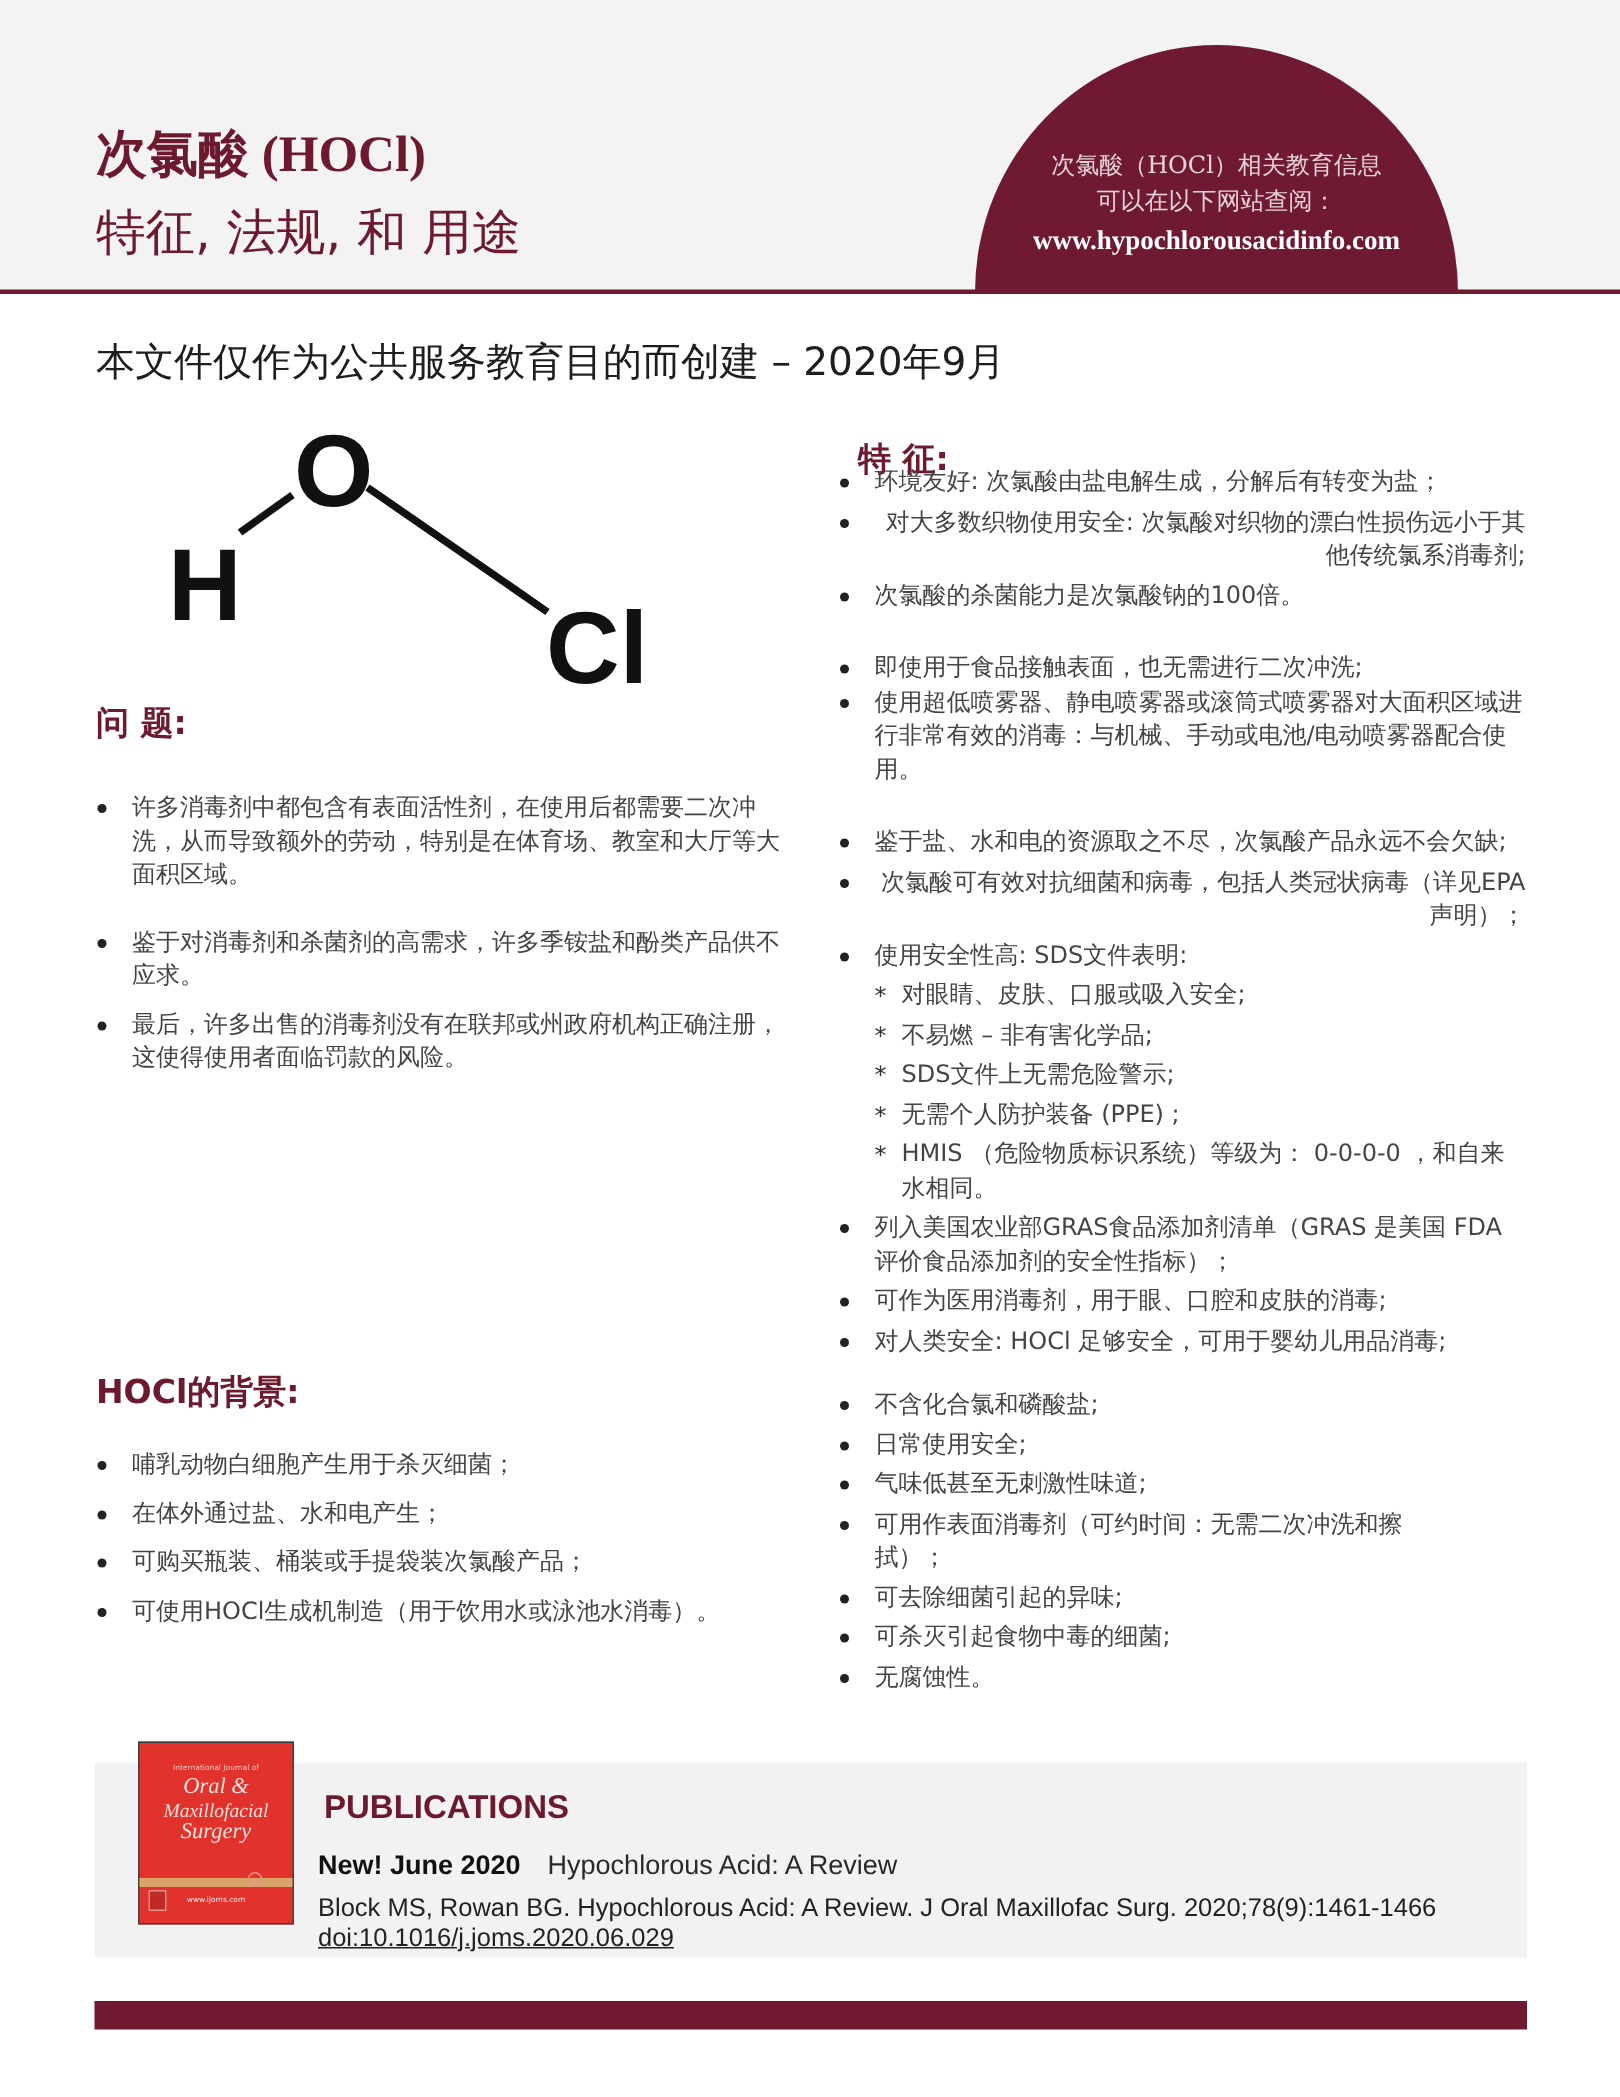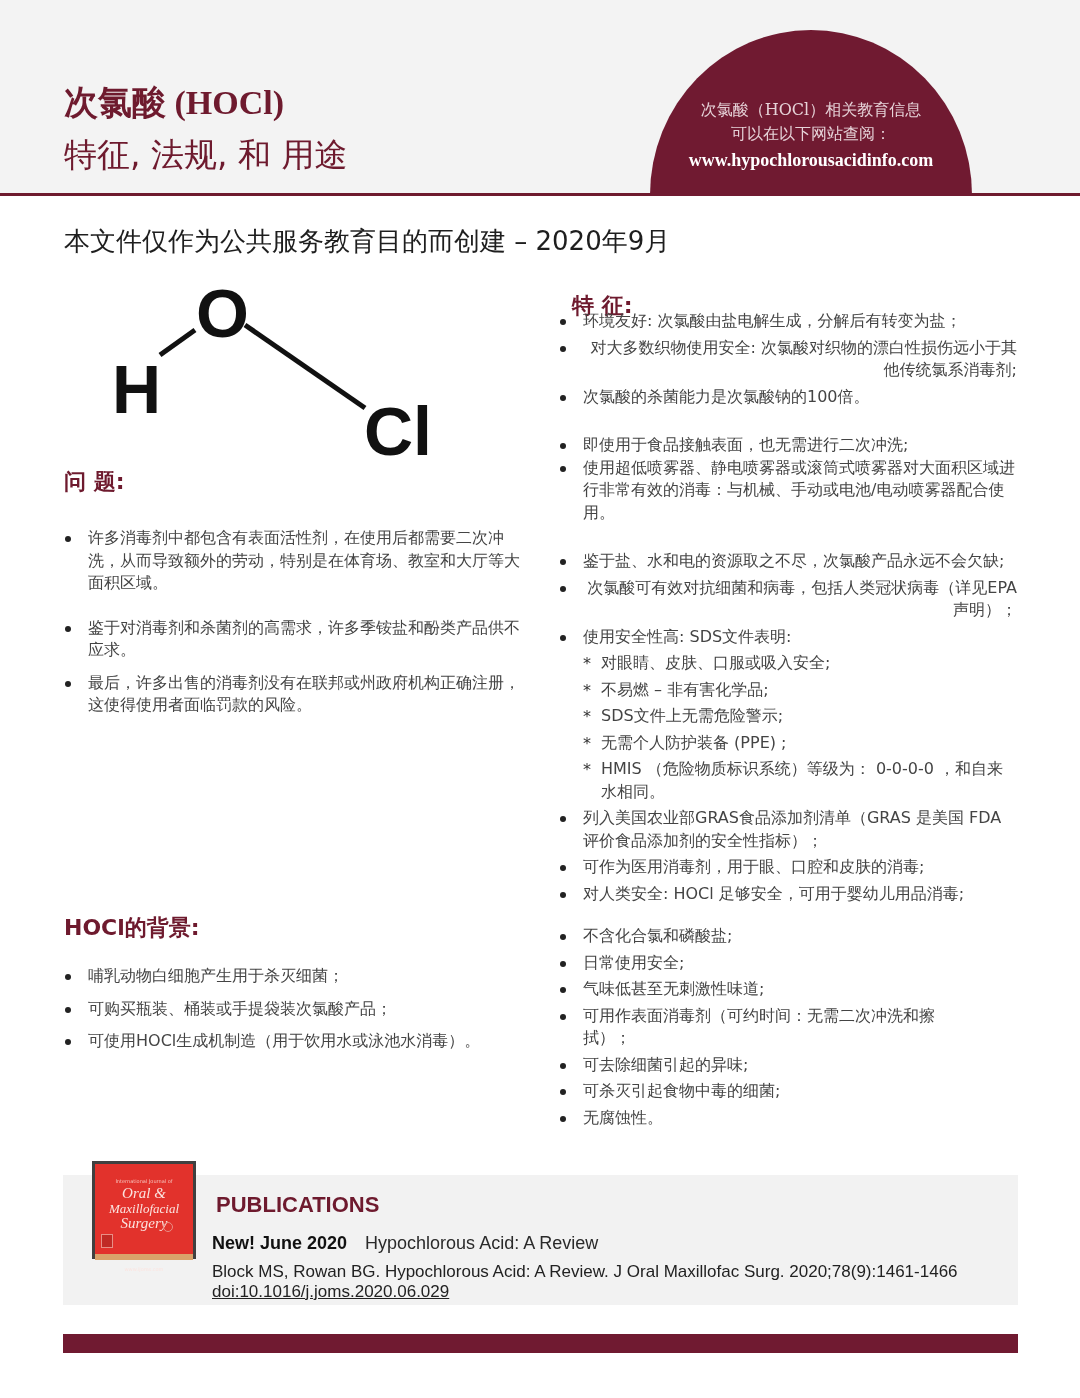--- a/index.html
+++ b/index.html
@@ -26,21 +26,21 @@
   ul.blist { list-style: none; position: absolute; }
   ul.blist > li { position: relative; padding-left: 26px; font-size: 16px; line-height: 22.5px; color: #444; }
   ul.blist > li::before { content: ""; position: absolute; left: 3px; top: 9px; width: 6px; height: 6px; border-radius: 50%; background: #222; }
   ul.blist > li.gap-top { margin-top: 24px; }
 
   ul.sub { list-style: none; margin-top: 4px; }
   ul.sub > li { position: relative; padding-left: 18px; font-size: 16px; line-height: 22.5px; margin-bottom: 4px; color: #444; }
   ul.sub > li::before { content: "*"; position: absolute; left: 0; top: 1px; color: #333; }
 
   .pub-box { position: absolute; left: 63px; top: 1175px; width: 955px; height: 130px; background: #f2f2f2; }
-  .journal { position: absolute; left: 92px; top: 1161px; width: 104px; height: 98px; background: #e2322c; border: 3px solid #404040; }
+  .journal { position: absolute; left: 92px; top: 1161px; width: 104px; height: 122px; background: #e2322c; border: 1px solid #404040; }
   .journal .j-small { position: absolute; top: 14px; width: 100%; text-align: center; font-size: 5px; color: #f7c6bf; }
   .journal .j-title { position: absolute; top: 22px; width: 100%; text-align: center; font-family: "Liberation Serif", serif; font-style: italic; color: #fbe3df; font-size: 15px; line-height: 15px; }
   .journal .j-band { position: absolute; top: 90px; left: 0; width: 100%; height: 6px; background: #d9a36a; }
   .journal .j-url { position: absolute; top: 102px; width: 100%; text-align: center; font-size: 5px; color: #fbe3df; }
   .journal .j-logo { position: absolute; left: 6px; bottom: 8px; width: 12px; height: 14px; background: #c02a25; border: 1px solid #e88f86; }
   .journal .j-seal { position: absolute; right: 20px; bottom: 24px; width: 10px; height: 10px; border-radius: 50%; border: 1px solid #e88f86; }
 
   .pub-title { position: absolute; left: 216px; top: 1192px; font-size: 22px; font-weight: bold; color: #6e1a2e; font-family: "Liberation Sans", sans-serif; }
   .pub-line1 { position: absolute; left: 212px; top: 1233px; font-size: 18px; color: #2a2a2a; font-family: "Liberation Sans", sans-serif; }
   .pub-line1 .new { font-weight: bold; color: #111; margin-right: 18px; }
@@ -80,20 +80,21 @@
 <div class="sec-heading" style="left:64px; top:467px;">问  题:</div>
 <ul class="blist" style="left:62px; top:527px; width:470px;">
   <li style="margin-bottom:22px;">许多消毒剂中都包含有表面活性剂，在使用后都需要二次冲洗，从而导致额外的劳动，特别是在体育场、教室和大厅等大面积区域。</li>
   <li style="margin-bottom:10px;">鉴于对消毒剂和杀菌剂的高需求，许多季铵盐和酚类产品供不应求。</li>
   <li>最后，许多出售的消毒剂没有在联邦或州政府机构正确注册，这使得使用者面临罚款的风险。</li>
 </ul>
 
 <div class="sec-heading" style="left:64px; top:913px;">HOCl的背景:</div>
 <ul class="blist" style="left:62px; top:965px; width:470px;">
   <li style="margin-bottom:10px;">哺乳动物白细胞产生用于杀灭细菌；</li>
+  <li style="margin-bottom:10px;">在体外通过盐、水和电产生；</li>
   <li style="margin-bottom:10px;">可购买瓶装、桶装或手提袋装次氯酸产品；</li>
   <li>可使用HOCl生成机制造（用于饮用水或泳池水消毒）。</li>
 </ul>
 
 <div class="sec-heading" style="left:572px; top:267px;margin-top:24px;">特  征:</div>
 <ul class="blist" style="left:557px; top:310px; width:460px;">
   <li style="margin-bottom:4px;">环境友好: 次氯酸由盐电解生成，分解后有转变为盐；</li>
   <li style="margin-bottom:4px;text-align:right;">对大多数织物使用安全: 次氯酸对织物的漂白性损伤远小于其他传统氯系消毒剂;</li>
   <li>次氯酸的杀菌能力是次氯酸钠的100倍。</li>
   <li class="gap-top" style="margin-top:26px;">即使用于食品接触表面，也无需进行二次冲洗;</li>

